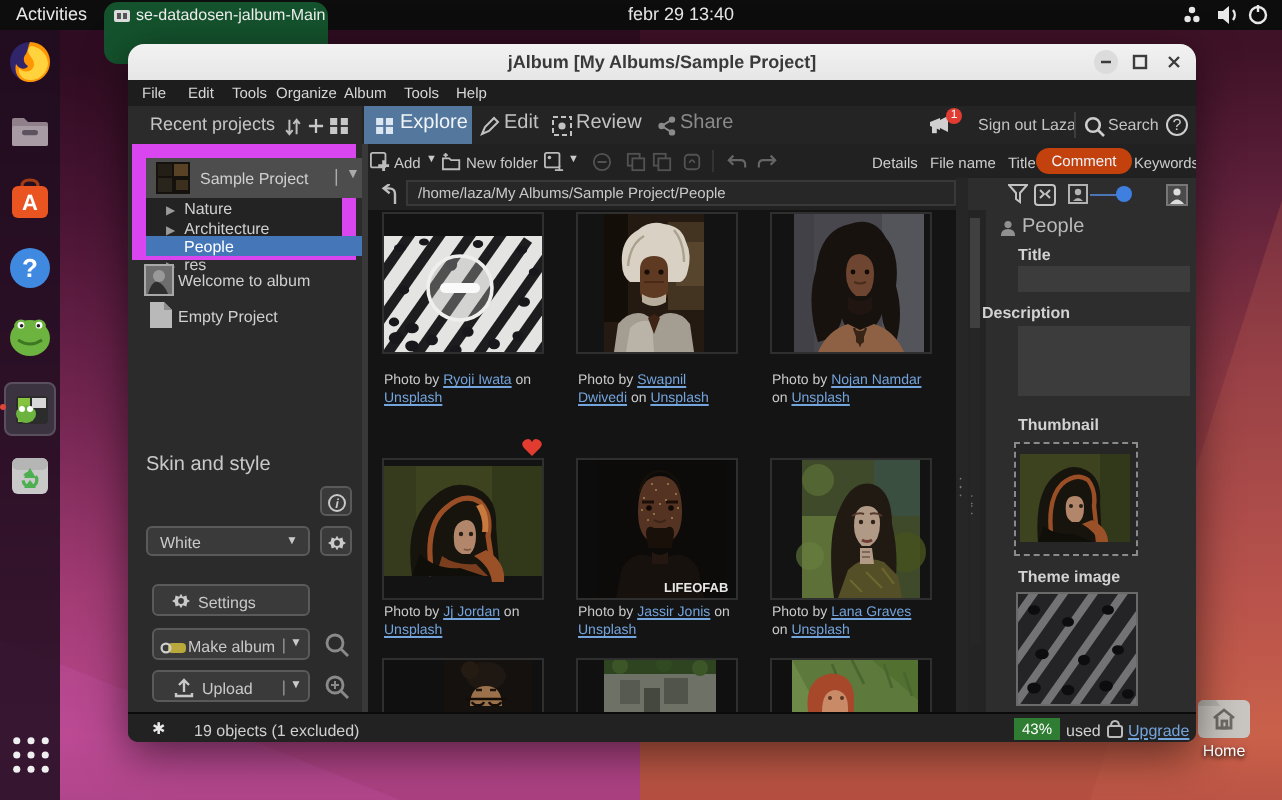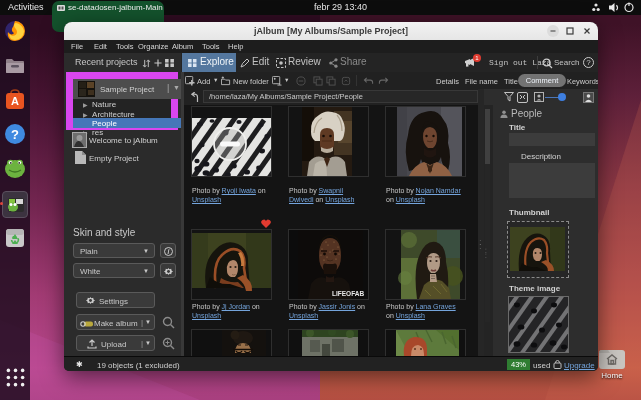--- a/index.html
+++ b/index.html
@@ -216,32 +216,28 @@
       <div style="position:absolute;left:0;top:39px;width:110px;height:10px;background:#4577b8;"></div>
       <div class="tree" style="position:absolute;left:19px;top:39.5px;color:#fff;">People</div>
       <div class="tree" style="position:absolute;left:10px;top:48.5px;"><span style="font-size:6px;color:#9a9a9a;">▶</span>&nbsp;&nbsp;res</div>
     </div>
     <svg style="position:absolute;left:8px;top:60px" width="15" height="16" viewBox="0 0 15 16">
           <rect width="15" height="16" fill="#a8a8a8"></rect>
           <rect x="1" y="1" width="13" height="14" fill="#6e6e6e"></rect>
           <path d="M2 15 Q4 8 7 9 Q10 10 12 15Z" fill="#2e2e2e"></path>
           <circle cx="7.5" cy="6" r="3" fill="#999"></circle>
         </svg>
-    <span class="tree" style="position:absolute;left:25px;top:64px;">Welcome to jAlbum</span>
+    <span class="tree" style="position:absolute;left:25px;top:64px;">Welcome to album</span>
     <svg style="position:absolute;left:11px;top:79px" width="11" height="13" viewBox="0 0 11 13">
           <path d="M0 0 L7 0 L11 4 L11 13 L0 13Z" fill="#b9b9b9"></path>
           <path d="M7 0 L7 4 L11 4Z" fill="#8d8d8d"></path>
         </svg>
     <span class="tree" style="position:absolute;left:25px;top:82px;">Empty Project</span>
 
     <div class="lbl" style="left:9px;top:155px;font-size:10px;">Skin and style</div>
-    <div class="btn" style="left:9px;top:171px;width:82px;height:15px;text-align:left;">
-          <span style="position:absolute;left:6px;top:3px;">Plain</span>
-          <span style="position:absolute;right:5px;top:3.5px;font-size:6px;">▼</span>
-        </div>
     <div class="btn" style="left:96px;top:171px;width:16px;height:15px;">
           <svg style="margin:2.5px auto" width="9" height="9" viewBox="0 0 9 9">
             <circle cx="4.5" cy="4.5" r="4" stroke="#c9c9c9" fill="none"></circle>
             <text x="4.5" y="6.8" font-size="6.5" fill="#c9c9c9" text-anchor="middle" font-style="italic" font-weight="bold">i</text>
           </svg>
         </div>
     <div class="btn" style="left:9px;top:191px;width:82px;height:15px;text-align:left;">
           <span style="position:absolute;left:6px;top:3px;">White</span>
           <span style="position:absolute;right:5px;top:3.5px;font-size:6px;">▼</span>
         </div>
@@ -318,21 +314,21 @@
             <path d="M1.8 5 L7 1.8 M1.8 5 L7 8.2" stroke="#8a8a8a" stroke-width="1"></path>
           </g>
         </svg>
     <span style="position:absolute;left:159px;top:3px;font-size:10px;color:#8a8a8a;">Share</span>
 
     <svg style="position:absolute;left:283px;top:4px" width="13" height="11" viewBox="0 0 13 11">
           <path d="M1 4 L6 2 L6 8 L1 6 Z M6 3 L10 1 L10 9 L6 7Z" fill="#d0d0d0"></path>
           <rect x="2" y="6" width="2.4" height="3.6" fill="#d0d0d0"></rect>
         </svg>
         <div style="position:absolute;left:292px;top:1px;width:8px;height:8px;border-radius:50%;background:#e03c31;color:#fff;font-size:6px;text-align:center;line-height:8px;">1</div>
-    <span style="position:absolute;left:308px;top:4.5px;font-size:8px;font-family:Liberation Mono, monospace;">Sign out Laza</span>
+    <span style="position:absolute;left:308px;top:4.5px;font-size:8px;">Sign out Laza</span>
     <div style="position:absolute;left:356px;top:3px;width:1px;height:13px;background:#3d3d3d;"></div>
     <svg style="position:absolute;left:361px;top:4.5px" width="11" height="11" viewBox="0 0 11 11">
           <circle cx="4.5" cy="4.5" r="3.4" stroke="#cdcdcd" stroke-width="1.3" fill="none"></circle>
           <line x1="7" y1="7" x2="10" y2="10" stroke="#cdcdcd" stroke-width="1.3"></line>
         </svg>
     <span style="position:absolute;left:373px;top:4.5px;font-size:8px;">Search</span>
     <div style="position:absolute;left:402px;top:3.5px;width:11px;height:11px;border-radius:50%;border:1px solid #cdcdcd;color:#cdcdcd;font-size:8px;line-height:10px;text-align:center;">?</div>
   </div>
 
   <div id="toolrow">
@@ -372,21 +368,21 @@
     <div style="position:absolute;left:172px;top:3px;width:1px;height:11px;background:#333;"></div>
     <svg style="position:absolute;left:179px;top:4px" width="11" height="10" viewBox="0 0 12 11">
           <path d="M4 2 L1.5 4.5 L4 7 M1.5 4.5 L8 4.5 Q10.5 4.5 10.5 7 L10.5 8.5" fill="none" stroke="#666" stroke-width="1.2"></path>
         </svg>
     <svg style="position:absolute;left:194px;top:4px" width="11" height="10" viewBox="0 0 12 11">
           <path d="M8 2 L10.5 4.5 L8 7 M10.5 4.5 L4 4.5 Q1.5 4.5 1.5 7 L1.5 8.5" fill="none" stroke="#666" stroke-width="1.2"></path>
         </svg>
     <span style="position:absolute;left:252px;top:4.5px;font-size:7.5px;color:#cdcdcd;">Details</span>
     <span style="position:absolute;left:281px;top:4.5px;font-size:7.5px;color:#cdcdcd;">File name</span>
     <span style="position:absolute;left:320px;top:4.5px;font-size:7.5px;color:#cdcdcd;">Title</span>
-    <div style="position:absolute;left:334px;top:1.5px;width:48px;height:13px;background:#737373;border-radius:7px;color:#eef3fa;font-size:7.5px;text-align:center;line-height:13px;">Comment</div>
+    <div style="position:absolute;left:334px;top:1.5px;width:48px;height:13px;background:#c2410c;border-radius:7px;color:#eef3fa;font-size:7.5px;text-align:center;line-height:13px;">Comment</div>
     <span style="position:absolute;left:383px;top:4.5px;font-size:7.4px;color:#cdcdcd;">Keywords</span>
   </div>
 
   <div id="addrrow">
     <svg style="position:absolute;left:5px;top:3px" width="11" height="10" viewBox="0 0 11 10">
           <path d="M8.5 10 L8.5 5 Q8.5 2.2 5.5 2.2 L3.5 2.2 M5.8 0 L2.8 2.2 L5.8 4.6" fill="none" stroke="#bdbdbd" stroke-width="1.2"></path>
         </svg>
     <div style="position:absolute;left:19px;top:1px;width:275px;height:13px;background:#272727;border:1px solid #383838;color:#c9c9c9;font-size:7.5px;line-height:12px;padding-left:5px;">/home/laza/My Albums/Sample Project/People</div>
   </div>
 
@@ -641,21 +637,21 @@
     <div style="position:absolute;left:1px;top:20px;width:5px;height:55px;background:#404040;"></div>
     <div style="position:absolute;left:1.2px;top:160px;color:#888;font-size:6px;line-height:5px;">⁚<br>⁚</div>
 
     <svg style="position:absolute;left:16px;top:21px;opacity:.75" width="8" height="8" viewBox="0 0 9 9">
           <circle cx="4.5" cy="2.6" r="2" fill="#b2b2b2"></circle>
           <path d="M0.5 9 Q0.5 5 4.5 5 Q8.5 5 8.5 9Z" fill="#b2b2b2"></path>
         </svg>
     <span class="lbl" style="left:27px;top:19px;font-size:10px;color:#b9b9b9;">People</span>
     <span class="lbl" style="left:25px;top:34px;font-size:8px;font-weight:bold;color:#d2d2d2;">Title</span>
     <div style="position:absolute;left:25px;top:44px;width:86px;height:13px;background:#3c3c3c;"></div>
-    <span class="lbl" style="left:25px;top:63px;font-size:8px;font-weight:normal;color:#d2d2d2;padding-left:12px;">Description</span>
+    <span class="lbl" style="left:7px;top:63px;font-size:8px;font-weight:bold;color:#d2d2d2;">Description</span>
     <div style="position:absolute;left:25px;top:74px;width:86px;height:35px;background:#3c3c3c;"></div>
     <span class="lbl" style="left:25px;top:119px;font-size:8px;font-weight:bold;color:#d2d2d2;">Thumbnail</span>
     <div style="position:absolute;left:23px;top:132px;width:62px;height:57px;border:1.5px dashed #8a8a8a;background:#262626;"></div>
     <svg style="position:absolute;left:26px;top:138px" width="55" height="44" viewBox="0 0 55 44">
       <rect width="55" height="44" fill="#3d421f"></rect>
       <rect x="40" y="0" width="15" height="44" fill="#32381a"></rect>
       <path d="M9 44 Q7 20 17 11 Q25 4 33 8 Q41 12 40 24 L41 44Z" fill="#16140d"></path>
       <path d="M16 44 Q13 23 21 15 Q28 9 34 13 Q38 18 37 26 L39 44" fill="none" stroke="#9a4e26" stroke-width="2.2"></path>
       <path d="M23 29 Q22 21 27.5 21 Q32 21 32 27 Q32 32 29.5 34 L26 34 Q23 32 23 29Z" fill="#b1866a"></path>
       <circle cx="25.5" cy="26" r="1" fill="#272017"></circle>

